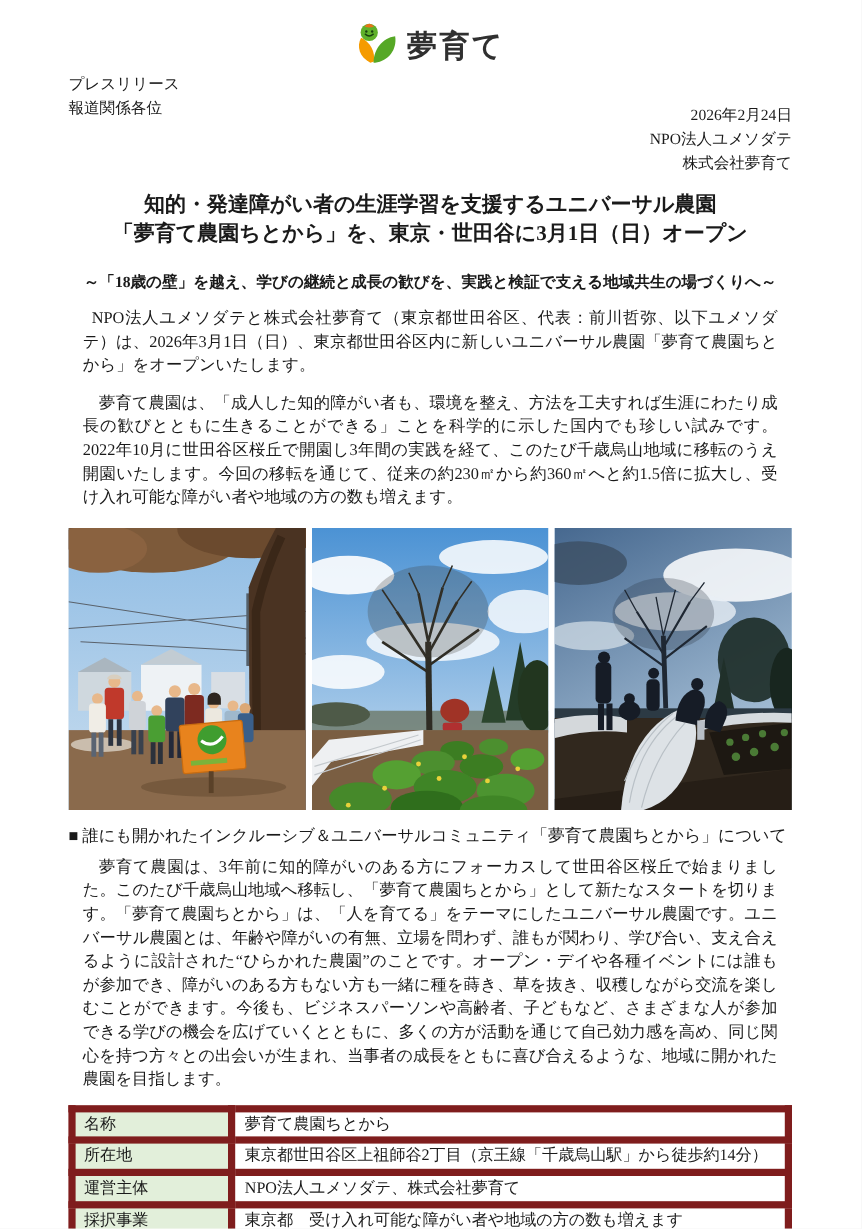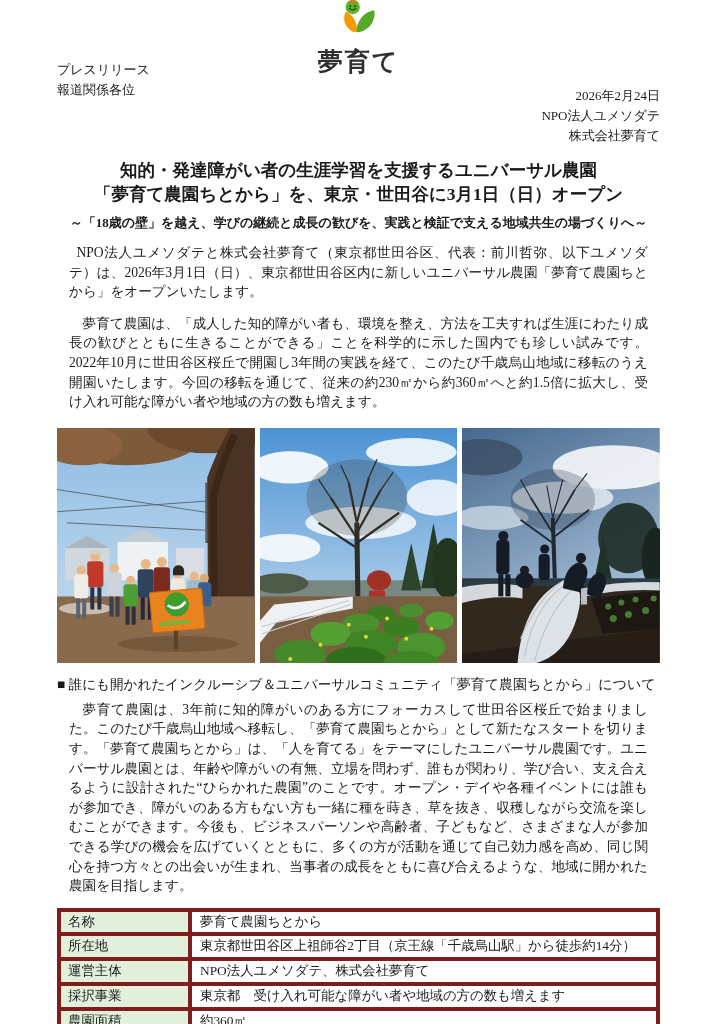--- a/index.html
+++ b/index.html
@@ -3,44 +3,44 @@
 <meta charset="utf-8">
 <style>
   html,body{margin:0;padding:0;background:#f2f2f2;}
   .page{
     width:718px;height:1024px;margin:0 auto;background:#ffffff;
     font-family:"Liberation Serif","DejaVu Serif",serif;color:#1a1a1a;
     position:relative;overflow:hidden;box-sizing:border-box;
     padding:18px 58px 0 57px;
   }
   
-  .logo-row{display:flex;justify-content:center;align-items:center;gap:7px;height:40px;flex-direction:column;}
+  .logo-row{display:flex;justify-content:center;align-items:center;gap:7px;height:40px;}
   .logo-text{font-family:"Liberation Sans","DejaVu Sans",sans-serif;font-weight:bold;
     font-size:25px;color:#303030;letter-spacing:2px;}
   .meta-row{display:flex;justify-content:space-between;margin-top:2px;gap:48px;}
   .meta-left{font-size:13px;line-height:20px;}
   .meta-right{font-size:13px;line-height:20px;text-align:right;margin-top:26px;}
   
   .title{margin-top:12px;text-align:center;font-weight:bold;font-size:17.5px;line-height:24px;font-family:Liberation Serif, serif;}
-  .subtitle{text-align:center;font-weight:bold;font-size:13px;line-height:19px;margin-top:7px;}
+  .subtitle{text-align:center;font-weight:bold;font-size:13px;line-height:19px;margin-top:19px;}
   
   .para{font-size:13.6px;line-height:19.6px;text-align:justify;margin:12px;}
   .p1{margin-top:11px;text-indent:0.55em;}
   .p2{text-indent:1em;}
   .p3{margin-top:5px;text-indent:1em;}
   
   .photos{display:flex;gap:5px;margin-top:16px;height:235px;}
   .photo{flex:1;overflow:hidden;background:#cfe0ee;}
   .photo svg{display:block;width:100%;height:100%;}
   
   .section-heading{margin-top:12px;font-size:13.6px;line-height:20px;}
   .section-heading .bold{font-weight:normal;font-size:14px;}
   
   .info-table{width:100%;border-collapse:collapse;margin-top:6px;font-size:13.4px;}
-  .info-table td{border:4px solid #7f1d1d;padding:1px 8px;line-height:18.8px;vertical-align:middle;}
+  .info-table td{border:6px solid #7f1d1d;padding:1px 8px;line-height:18.8px;vertical-align:middle;}
   .info-table td.label{background:#e2efda;width:112px;padding-left:7px;}
   .info-table td.value{}
   .row-h{height:19px;}
 </style>
 </head>
 <body>
 
 <div class="page">
 
   <div class="logo-row">

